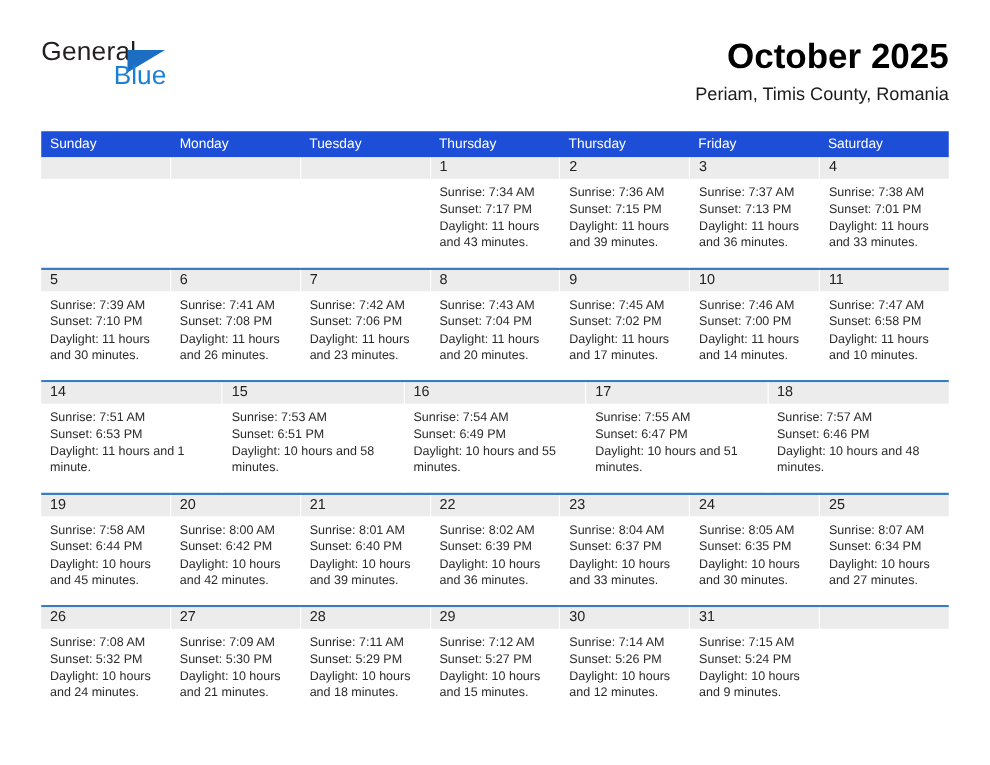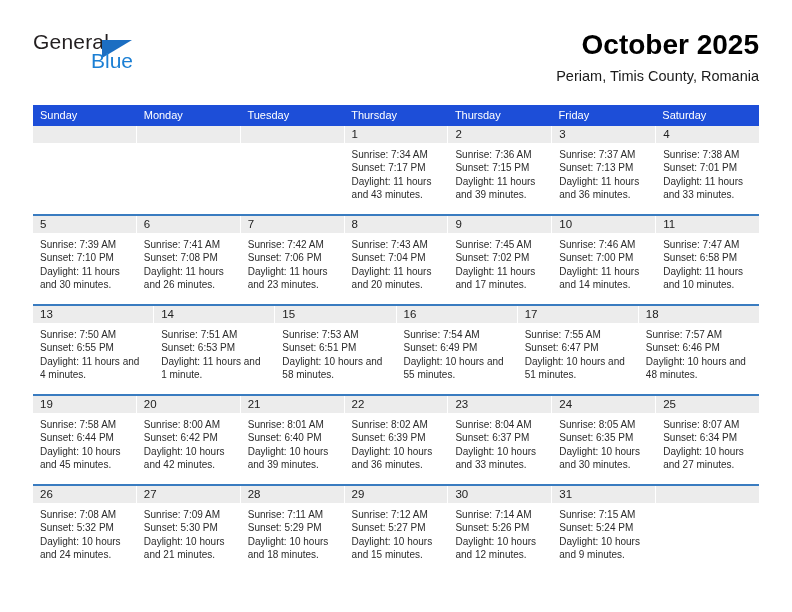--- a/index.html
+++ b/index.html
@@ -276,28 +276,20 @@
             <div class="day-number">11</div>
             <div class="day-info">
               <div>Sunrise: 7:47 AM</div>
               <div>Sunset: 6:58 PM</div>
               <div class="daylight">Daylight: 11 hours and 10 minutes.</div>
             </div>
           </div>
         </div>
         <div class="week-row">
           <div class="day-cell">
-            <div class="day-number">13</div>
-            <div class="day-info">
-              <div>Sunrise: 7:50 AM</div>
-              <div>Sunset: 6:55 PM</div>
-              <div class="daylight">Daylight: 11 hours and 4 minutes.</div>
-            </div>
-          </div>
-          <div class="day-cell">
             <div class="day-number">14</div>
             <div class="day-info">
               <div>Sunrise: 7:51 AM</div>
               <div>Sunset: 6:53 PM</div>
               <div class="daylight">Daylight: 11 hours and 1 minute.</div>
             </div>
           </div>
           <div class="day-cell">
             <div class="day-number">15</div>
             <div class="day-info">

